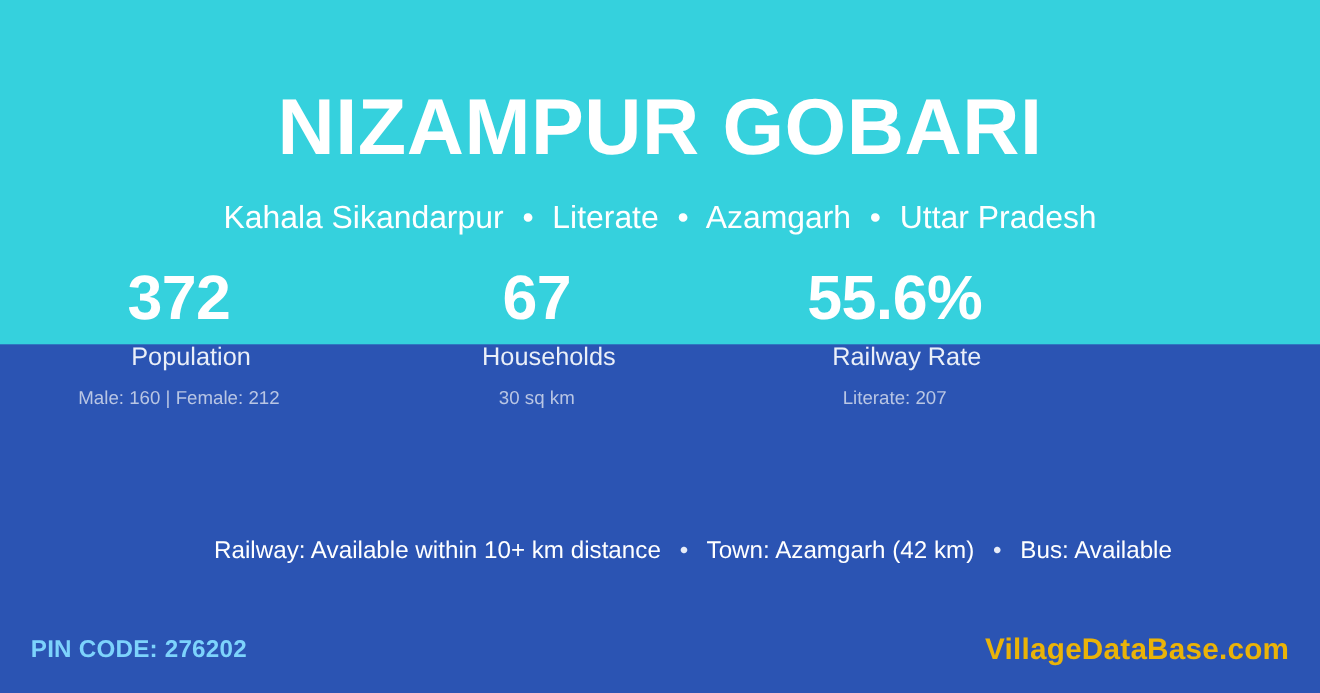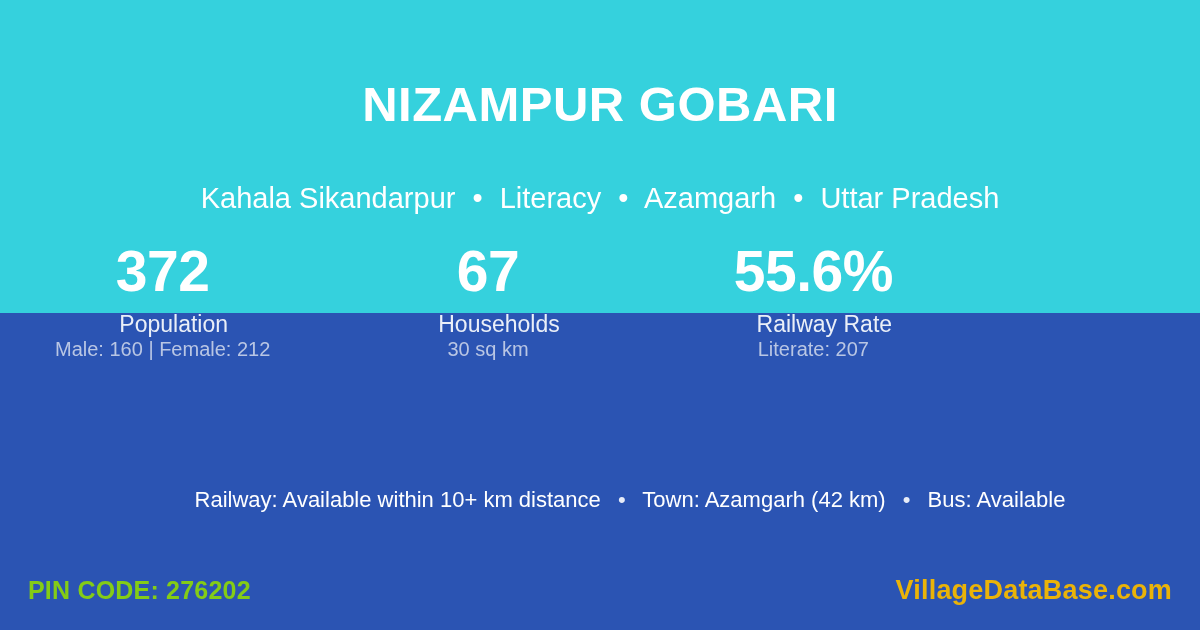--- a/index.html
+++ b/index.html
@@ -32,21 +32,21 @@
     background: #35d1dd;
   }
   
   .title {
     position: absolute;
     left: 0;
     top: 80px;
     width: 1200px;
     text-align: center;
     color: #ffffff;
-    font-size: 49px;
+    font-size: 72px;
     font-weight: 800;
     letter-spacing: 0.5px;
     line-height: 1.0;
     white-space: nowrap;
   }
   
   .subtitle {
     position: absolute;
     left: 0;
     top: 181px;
@@ -87,24 +87,24 @@
   .stat-label {
     color: #eaeff8;
     font-size: 23px;
     font-weight: 400;
     line-height: 1.0;
     margin-top: 0px;
     margin-left: 22px;
   }
   .stat-sub {
     color: #b9c6e4;
-    font-size: 20px;
-    font-weight: 400;
-    line-height: 1.0;
-    margin-top: 3px;
+    font-size: 17px;
+    font-weight: 400;
+    line-height: 1.0;
+    margin-top: 17px;
   }
   
   .info-line {
     position: absolute;
     left: 0;
     top: 487px;
     width: 1196px;
     text-align: center;
     color: #ffffff;
     font-size: 22px;
@@ -125,22 +125,22 @@
     bottom: 0;
     width: 1200px;
     height: 80px;
     display: flex;
     align-items: center;
     justify-content: space-between;
     padding: 0 28px;
     box-sizing: border-box;
   }
   .pin-code {
-    color: #84cc16;
-    font-size: 25px;
+    color: #7dd3fc;
+    font-size: 22px;
     font-weight: 700;
     letter-spacing: 0.2px;
     white-space: nowrap;
   }
   .brand {
     color: #eab308;
     font-size: 27px;
     font-weight: 700;
     letter-spacing: 0.2px;
     white-space: nowrap;
@@ -151,21 +151,21 @@
 
 <div class="card">
 
   <div class="band-top"></div>
 
   <div class="title">NIZAMPUR GOBARI</div>
 
   <div class="subtitle">
     <span>Kahala Sikandarpur</span>
     <span class="sep">•</span>
-    <span>Literacy</span>
+    <span>Literate</span>
     <span class="sep">•</span>
     <span>Azamgarh</span>
     <span class="sep">•</span>
     <span>Uttar Pradesh</span>
   </div>
 
   <div class="stats">
 
     <div class="stat">
       <div class="stat-value">372</div>

